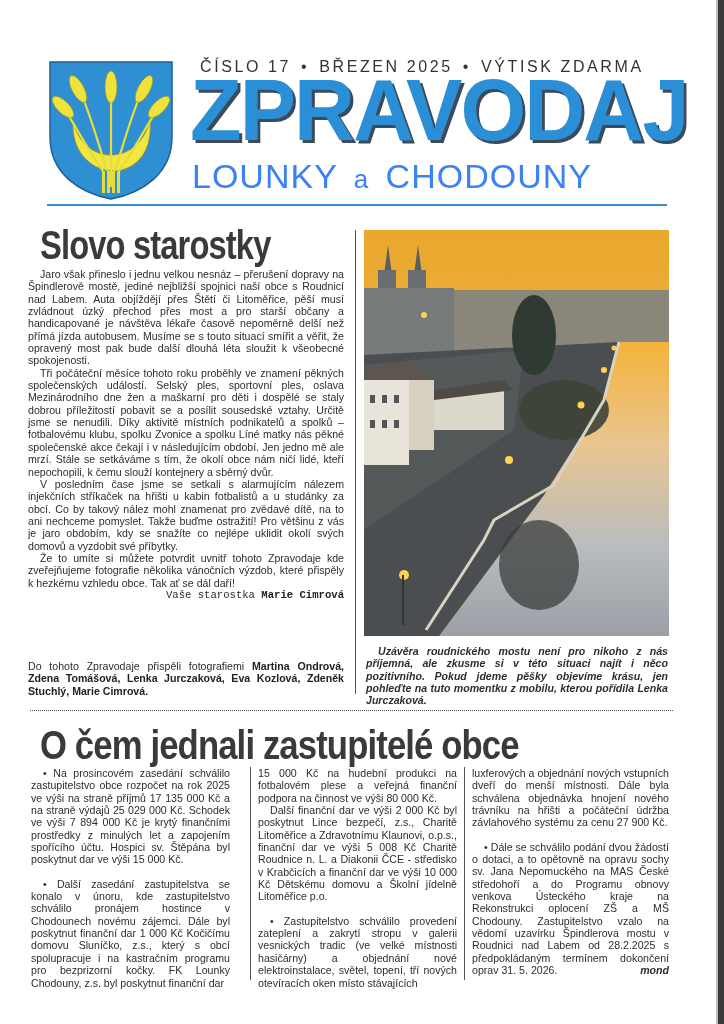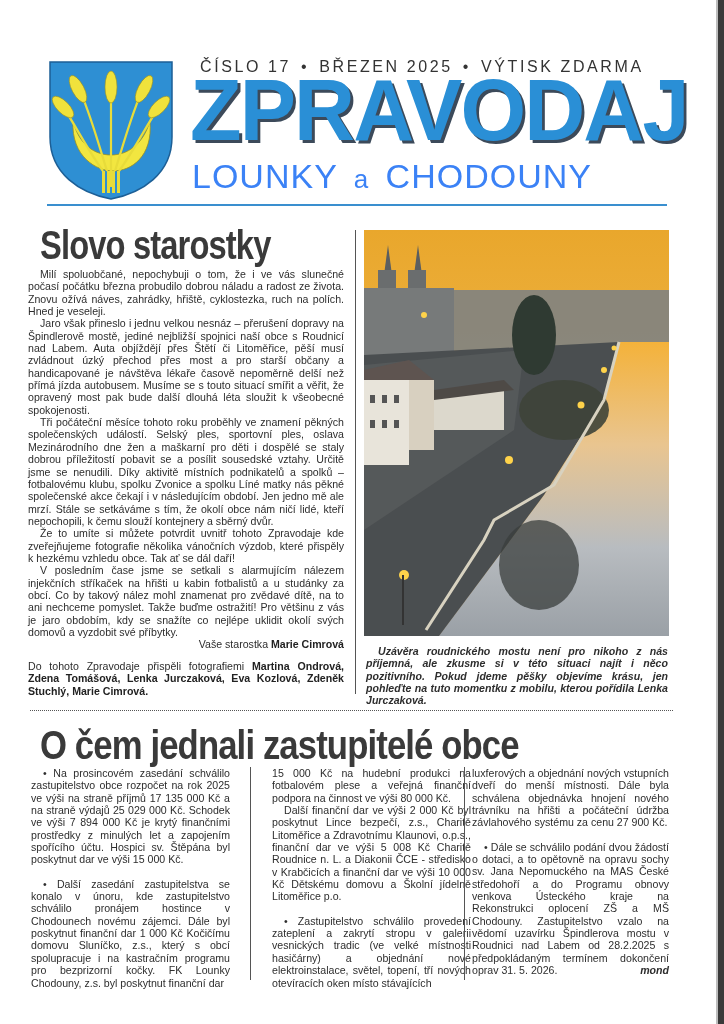--- a/index.html
+++ b/index.html
@@ -30,35 +30,35 @@
   }
   .h1 { left: 40px; top: 223px; font-size: 38px; transform: scaleX(0.86) scaleY(1.05); }
   .h2 { left: 40px; top: 722px; font-size: 39px; transform: scaleX(0.89) scaleY(1.05); }
 
   
   .txt { font-size: 10.6px; line-height: 12.35px; color: #2d2d2d; text-align: justify; }
   .txt p { text-indent: 12px; }
   .txt b { font-weight: 700; color: #222; }
 
   .col-starostka { position: absolute; left: 28px; top: 268px; width: 316px; }
-  .signature { text-align: right; text-indent: 0 !important; }
+  .signature { text-align: right; text-indent: 0 !important; font-family: Liberation Mono, monospace; }
   .contributors { position: absolute; left: 28px; top: 660px; width: 316px; text-align: justify; }
   .contributors p { text-indent: 0; }
 
   .vrule { position: absolute; width: 1px; background: #555; }
 
   .photo { position: absolute; left: 364px; top: 230px; width: 305px; height: 406px; overflow: hidden; background: #8a8f94; }
   .caption { position: absolute; left: 366px; top: 645px; width: 302px; font-style: italic; }
   .caption p { text-indent: 12px; font-weight: bold; }
 
   .dotted { position: absolute; border-top: 1px dotted #555; height: 0; }
 
   .cols3 .col { position: absolute; top: 767px; }
   .col1 { left: 31px; width: 199px; }
-  .col2 { left: 258px; width: 199px; margin-left: 14px; }
+  .col2 { left: 258px; width: 199px; }
   .col3 { left: 472px; width: 197px; }
   .gap { height: 12px; }
   .mond { float: right; font-weight: 700; font-style: italic; }
 </style>
 </head>
 <body>
 
 <div class="scan-edge2"></div>
 <div class="scan-edge"></div>
 
@@ -100,25 +100,24 @@
     <span>LOUNKY</span>
     <span class="a">a</span>
     <span>CHODOUNY</span>
   </div>
   <div class="masthead-rule"></div>
 </header>
 
 <h1 class="h-section h1">Slovo starostky</h1>
 
 <div class="col-starostka txt">
-  <p>Milí spoluobčané, nepochybuji o tom, že i ve vás slunečné počasí počátku března probudilo dobrou náladu a radost ze života. Znovu ožívá náves, zahrádky, hřiště, cyklostezka, ruch na polích. Hned je veseleji.</p>
   <p>Jaro však přineslo i jednu velkou nesnáz – přerušení dopravy na Špindlerově mostě, jediné nejbližší spojnici naší obce s Roudnicí nad Labem. Auta objíždějí přes Štětí či Litoměřice, pěší musí zvládnout úzký přechod přes most a pro starší občany a handicapované je návštěva lékaře časově nepoměrně delší než přímá jízda autobusem. Musíme se s touto situací smířit a věřit, že opravený most pak bude další dlouhá léta sloužit k všeobecné spokojenosti.</p>
   <p>Tři počáteční měsíce tohoto roku proběhly ve znamení pěkných společenských událostí. Selský ples, sportovní ples, oslava Mezinárodního dne žen a maškarní pro děti i dospělé se staly dobrou příležitostí pobavit se a posílit sousedské vztahy. Určitě jsme se nenudili. Díky aktivitě místních podnikatelů a spolků – fotbalovému klubu, spolku Zvonice a spolku Líné matky nás pěkné společenské akce čekají i v následujícím období. Jen jedno mě ale mrzí. Stále se setkáváme s tím, že okolí obce nám ničí lidé, kteří nepochopili, k čemu slouží kontejnery a sběrný dvůr.</p>
+  <p>V posledním čase jsme se setkali s alarmujícím nálezem injekčních stříkaček na hřišti u kabin fotbalistů a u studánky za obcí. Co by takový nález mohl znamenat pro zvědavé dítě, na to ani nechceme pomyslet. Takže buďme ostražití! Pro většinu z vás je jaro obdobím, kdy se snažíte co nejlépe uklidit okolí svých domovů a vyzdobit své příbytky.</p>
   <p>Že to umíte si můžete potvrdit uvnitř tohoto Zpravodaje kde zveřejňujeme fotografie několika vánočních výzdob, které přispěly k hezkému vzhledu obce. Tak ať se dál daří!</p>
-  <p>V posledním čase jsme se setkali s alarmujícím nálezem injekčních stříkaček na hřišti u kabin fotbalistů a u studánky za obcí. Co by takový nález mohl znamenat pro zvědavé dítě, na to ani nechceme pomyslet. Takže buďme ostražití! Pro většinu z vás je jaro obdobím, kdy se snažíte co nejlépe uklidit okolí svých domovů a vyzdobit své příbytky.</p>
   <p class="signature"><span>Vaše starostka</span> <b>Marie Cimrová</b></p>
 </div>
 
 <div class="contributors txt">
   <p><span>Do tohoto Zpravodaje přispěli fotografiemi</span> <b>Martina Ondrová, Zdena Tomášová, Lenka Jurczaková,  Eva Kozlová, Zdeněk Stuchlý, Marie Cimrová.</b></p>
 </div>
 
 <div class="vrule" style="left:355px; top:230px; height:464px;"></div>
 
 <div class="photo">

